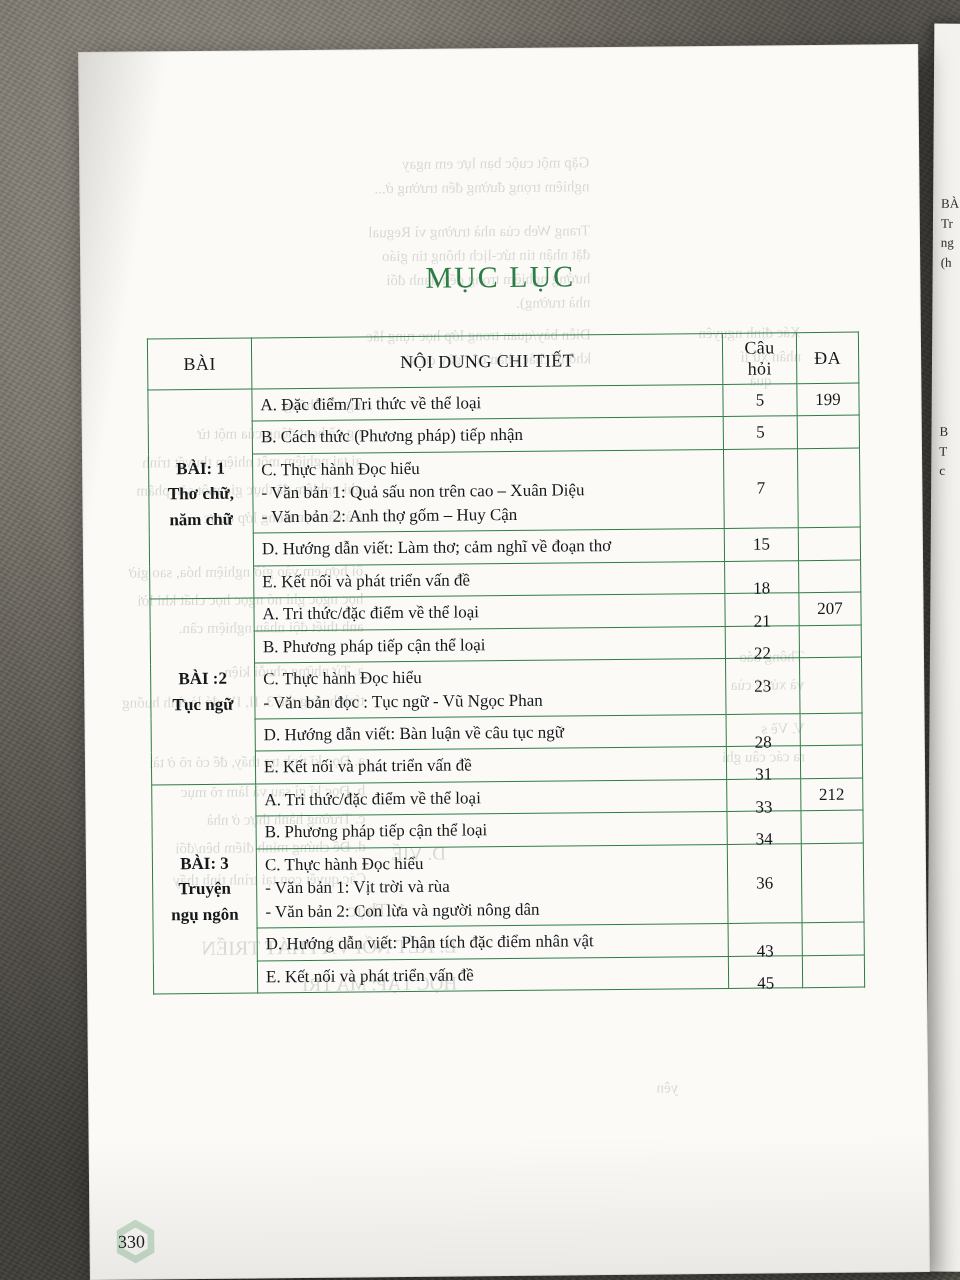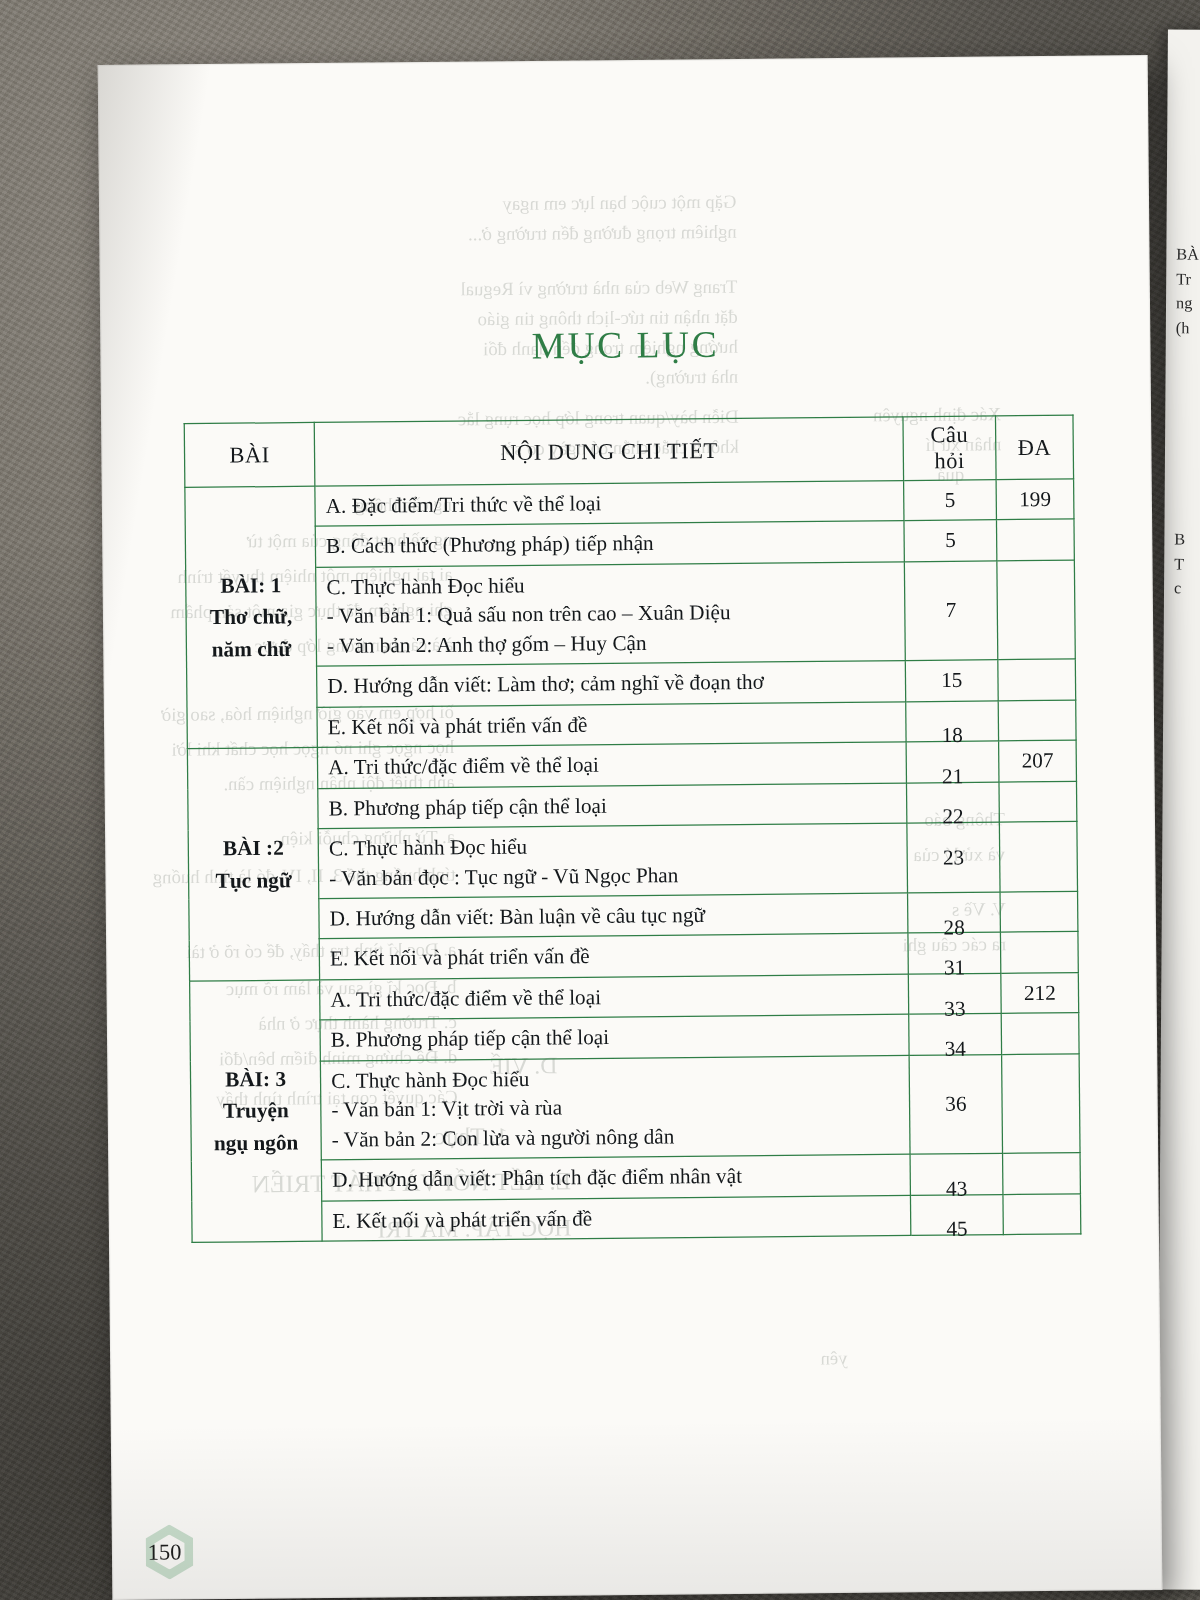--- a/index.html
+++ b/index.html
@@ -302,16 +302,16 @@
             <span class="num-lower">45</span>
           </td>
         <td class="c-a"></td>
       </tr>
     </tbody>
   </table>
 
   <div id="pagenum">
     <div class="hex"></div>
     <div class="hex2"></div>
-    <span>150</span>
+    <span>330</span>
   </div>
 
 </div>
 
 </body></html>

